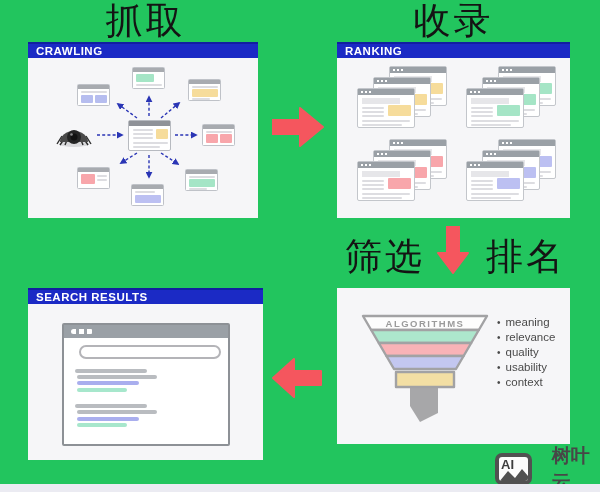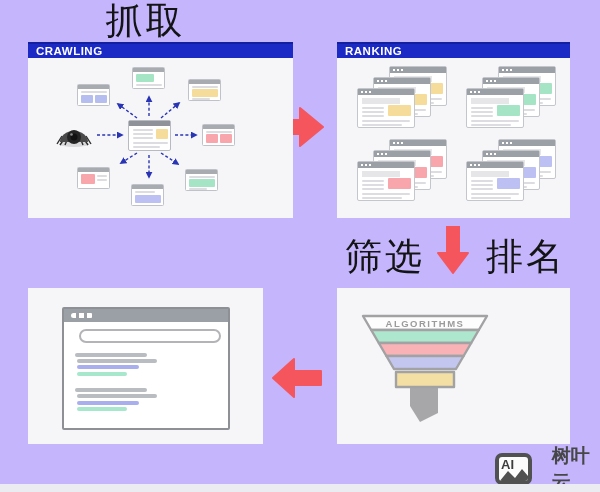--- a/index.html
+++ b/index.html
@@ -1,16 +1,16 @@
 <!DOCTYPE html>
 <html><head>
 <meta charset="utf-8">
 <style>
   html,body{margin:0;padding:0;}
-  .stage{position:relative;width:600px;height:492px;background:#c4b5fd;overflow:hidden;
+  .stage{position:relative;width:600px;height:492px;background:#22c55e;overflow:hidden;
          font-family:"Liberation Sans","DejaVu Sans",sans-serif;}
   .cn-title{position:absolute;font-family:"Liberation Serif","DejaVu Serif",serif;
             font-size:37px;color:#141414;text-align:center;letter-spacing:3px;line-height:40px;}
   
   .panel{position:absolute;}
   .panel-header{height:16px;background:#1b2ac5;border-top:2px solid #111fa0;
                 color:#ffffff;font-size:11.5px;font-weight:bold;letter-spacing:.5px;
                 line-height:15px;padding-left:8px;box-sizing:border-box;}
   .panel-body{position:relative;background:#f6f6f8;}
   
@@ -45,34 +45,35 @@
   .wm-ai{position:absolute;left:2px;top:0px;font-size:13px;font-weight:bold;color:#3e3e3e;letter-spacing:0;}
   .wm-text{margin-left:20px;font-size:19px;font-weight:bold;color:#474747;}
   .bottom-strip{position:absolute;left:0;top:484px;width:600px;height:8px;background:#ebebf2;}
 </style>
 </head>
 <body>
 
 <div class="stage">
 
   <div class="cn-title" style="left:28px;top:1px;width:235px;">抓取</div>
+  <div class="cn-title" style="left:337px;top:1px;width:233px;">收录</div>
   <div class="cn-title" style="left:345px;top:237px;width:80px;">筛选</div>
   <div class="cn-title" style="left:486px;top:237px;width:80px;">排名</div>
 
   <svg style="position:absolute;left:272px;top:106px;" width="52" height="42">
     <polygon points="0,14 28,14 28,2 51,21 28,40 28,28 0,28" fill="#f5565e" stroke="#f5565e" stroke-width="2" stroke-linejoin="round"></polygon>
   </svg>
   <svg style="position:absolute;left:437px;top:226px;" width="32" height="48">
     <polygon points="10,0 22,0 22,27 31,27 16,47 1,27 10,27" fill="#f5565e" stroke="#f5565e" stroke-width="2" stroke-linejoin="round"></polygon>
   </svg>
   <svg style="position:absolute;left:272px;top:357px;" width="50" height="42">
     <polygon points="49,14 22,14 22,2 1,21 22,40 22,28 49,28" fill="#f5565e" stroke="#f5565e" stroke-width="2" stroke-linejoin="round"></polygon>
   </svg>
 
-  <div class="panel" style="left:28px;top:42px;width:265px;">
+  <div class="panel" style="left:28px;top:42px;width:230px;">
     <div class="panel-header">CRAWLING</div>
     <div class="panel-body" style="height:160px;">
 
       <svg width="235" height="160" style="position:absolute;left:0;top:0;">
         <defs>
           <marker id="ah" viewBox="0 0 8 8" refX="6" refY="4" markerWidth="5" markerHeight="5" orient="auto">
             <path d="M0,0 L8,4 L0,8 z" fill="#2a35b5"></path>
           </marker>
         </defs>
         <g stroke="#2a35b5" stroke-width="1.4" stroke-dasharray="3,2.2" fill="none">
@@ -312,20 +313,21 @@
             <b class="blk" style="left:30px;top:16px;width:23px;height:11px;background:#bcc0f2;"></b>
             <i class="ln" style="left:4px;top:26px;width:22px;"></i>
             <i class="ln" style="left:4px;top:31px;width:48px;"></i>
             <i class="ln" style="left:4px;top:35px;width:40px;"></i>
           </div>
       </div>
     </div>
   </div>
 
   <div class="panel" style="left:28px;top:288px;width:235px;">
+    <div class="panel-header">SEARCH RESULTS</div>
     <div class="panel-body" style="height:156px;">
       <div class="srwin">
         <div class="srtitle">
             <span class="srdots"></span>
           </div>
         <div class="srpill"></div>
 
         <span class="srbar" style="left:11px;top:44px;width:72px;background:#b9bcc0;"></span>
         <span class="srbar" style="left:13px;top:50px;width:80px;background:#b9bcc0;"></span>
         <span class="srbar" style="left:13px;top:56px;width:62px;background:#a9aeee;"></span>
@@ -349,20 +351,27 @@
         <g stroke="#a2a2a4" stroke-width="2.4" stroke-linejoin="round">
           <polygon points="8,6 132,6 123.8,20 16.2,20" fill="#fdfdfd"></polygon>
           <polygon points="16.2,20 123.8,20 116.2,33 23.8,33" fill="#ade7cd"></polygon>
           <polygon points="23.8,33 116.2,33 108.6,46 31.4,46" fill="#f9b3b7"></polygon>
           <polygon points="31.4,46 108.6,46 101,59 39,59" fill="#c3c7f0"></polygon>
           <rect x="41" y="62" width="58" height="15" fill="#f3dfa4"></rect>
         </g>
         <text x="70" y="17" text-anchor="middle" font-size="9.5" font-weight="bold" fill="#9b9b9b" letter-spacing="1.5" font-family="Liberation Sans, DejaVu Sans, sans-serif">ALGORITHMS</text>
       </svg>
 
+      <div class="factors">
+        <div class="factor">meaning</div>
+        <div class="factor">relevance</div>
+        <div class="factor">quality</div>
+        <div class="factor">usability</div>
+        <div class="factor">context</div>
+      </div>
     </div>
   </div>
 
   <div class="wm">
     <div class="wm-icon">
       <span class="wm-ai">AI</span>
       <svg style="position:absolute;left:0;bottom:-1px;" width="34" height="14">
         <polygon points="0,14 9,3 16,10 23,1 34,14" fill="#515151"></polygon>
       </svg>
     </div>

